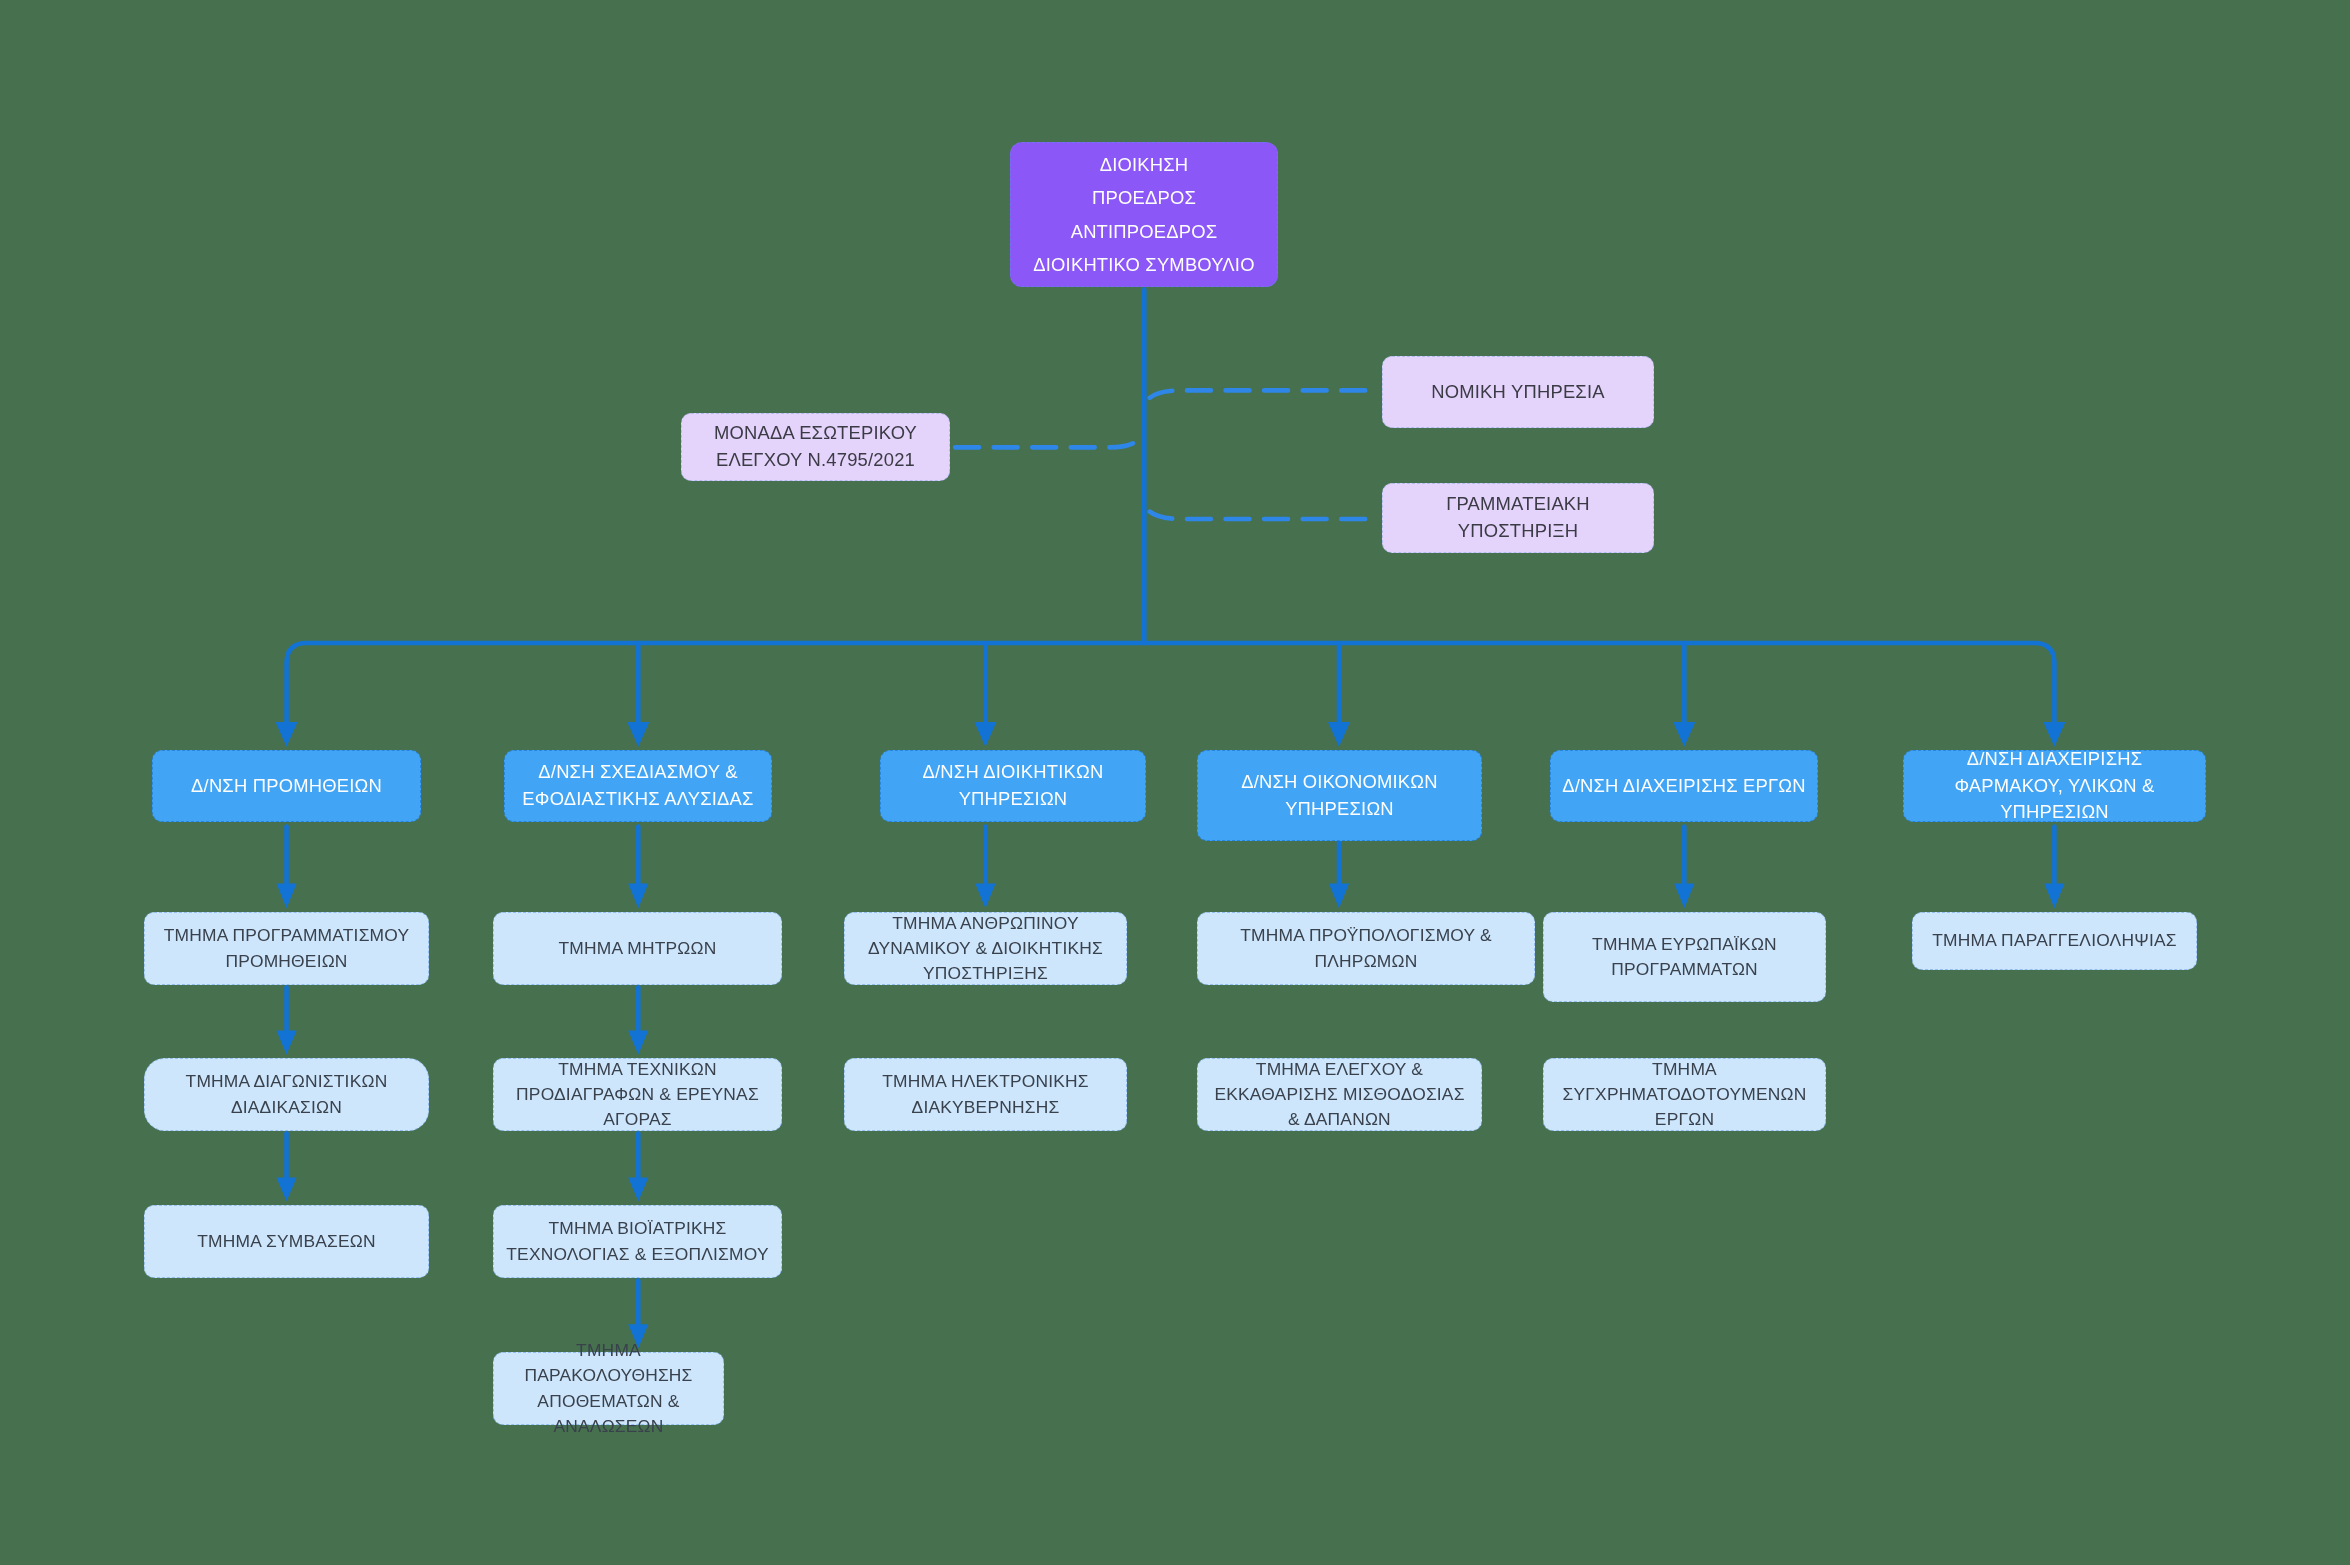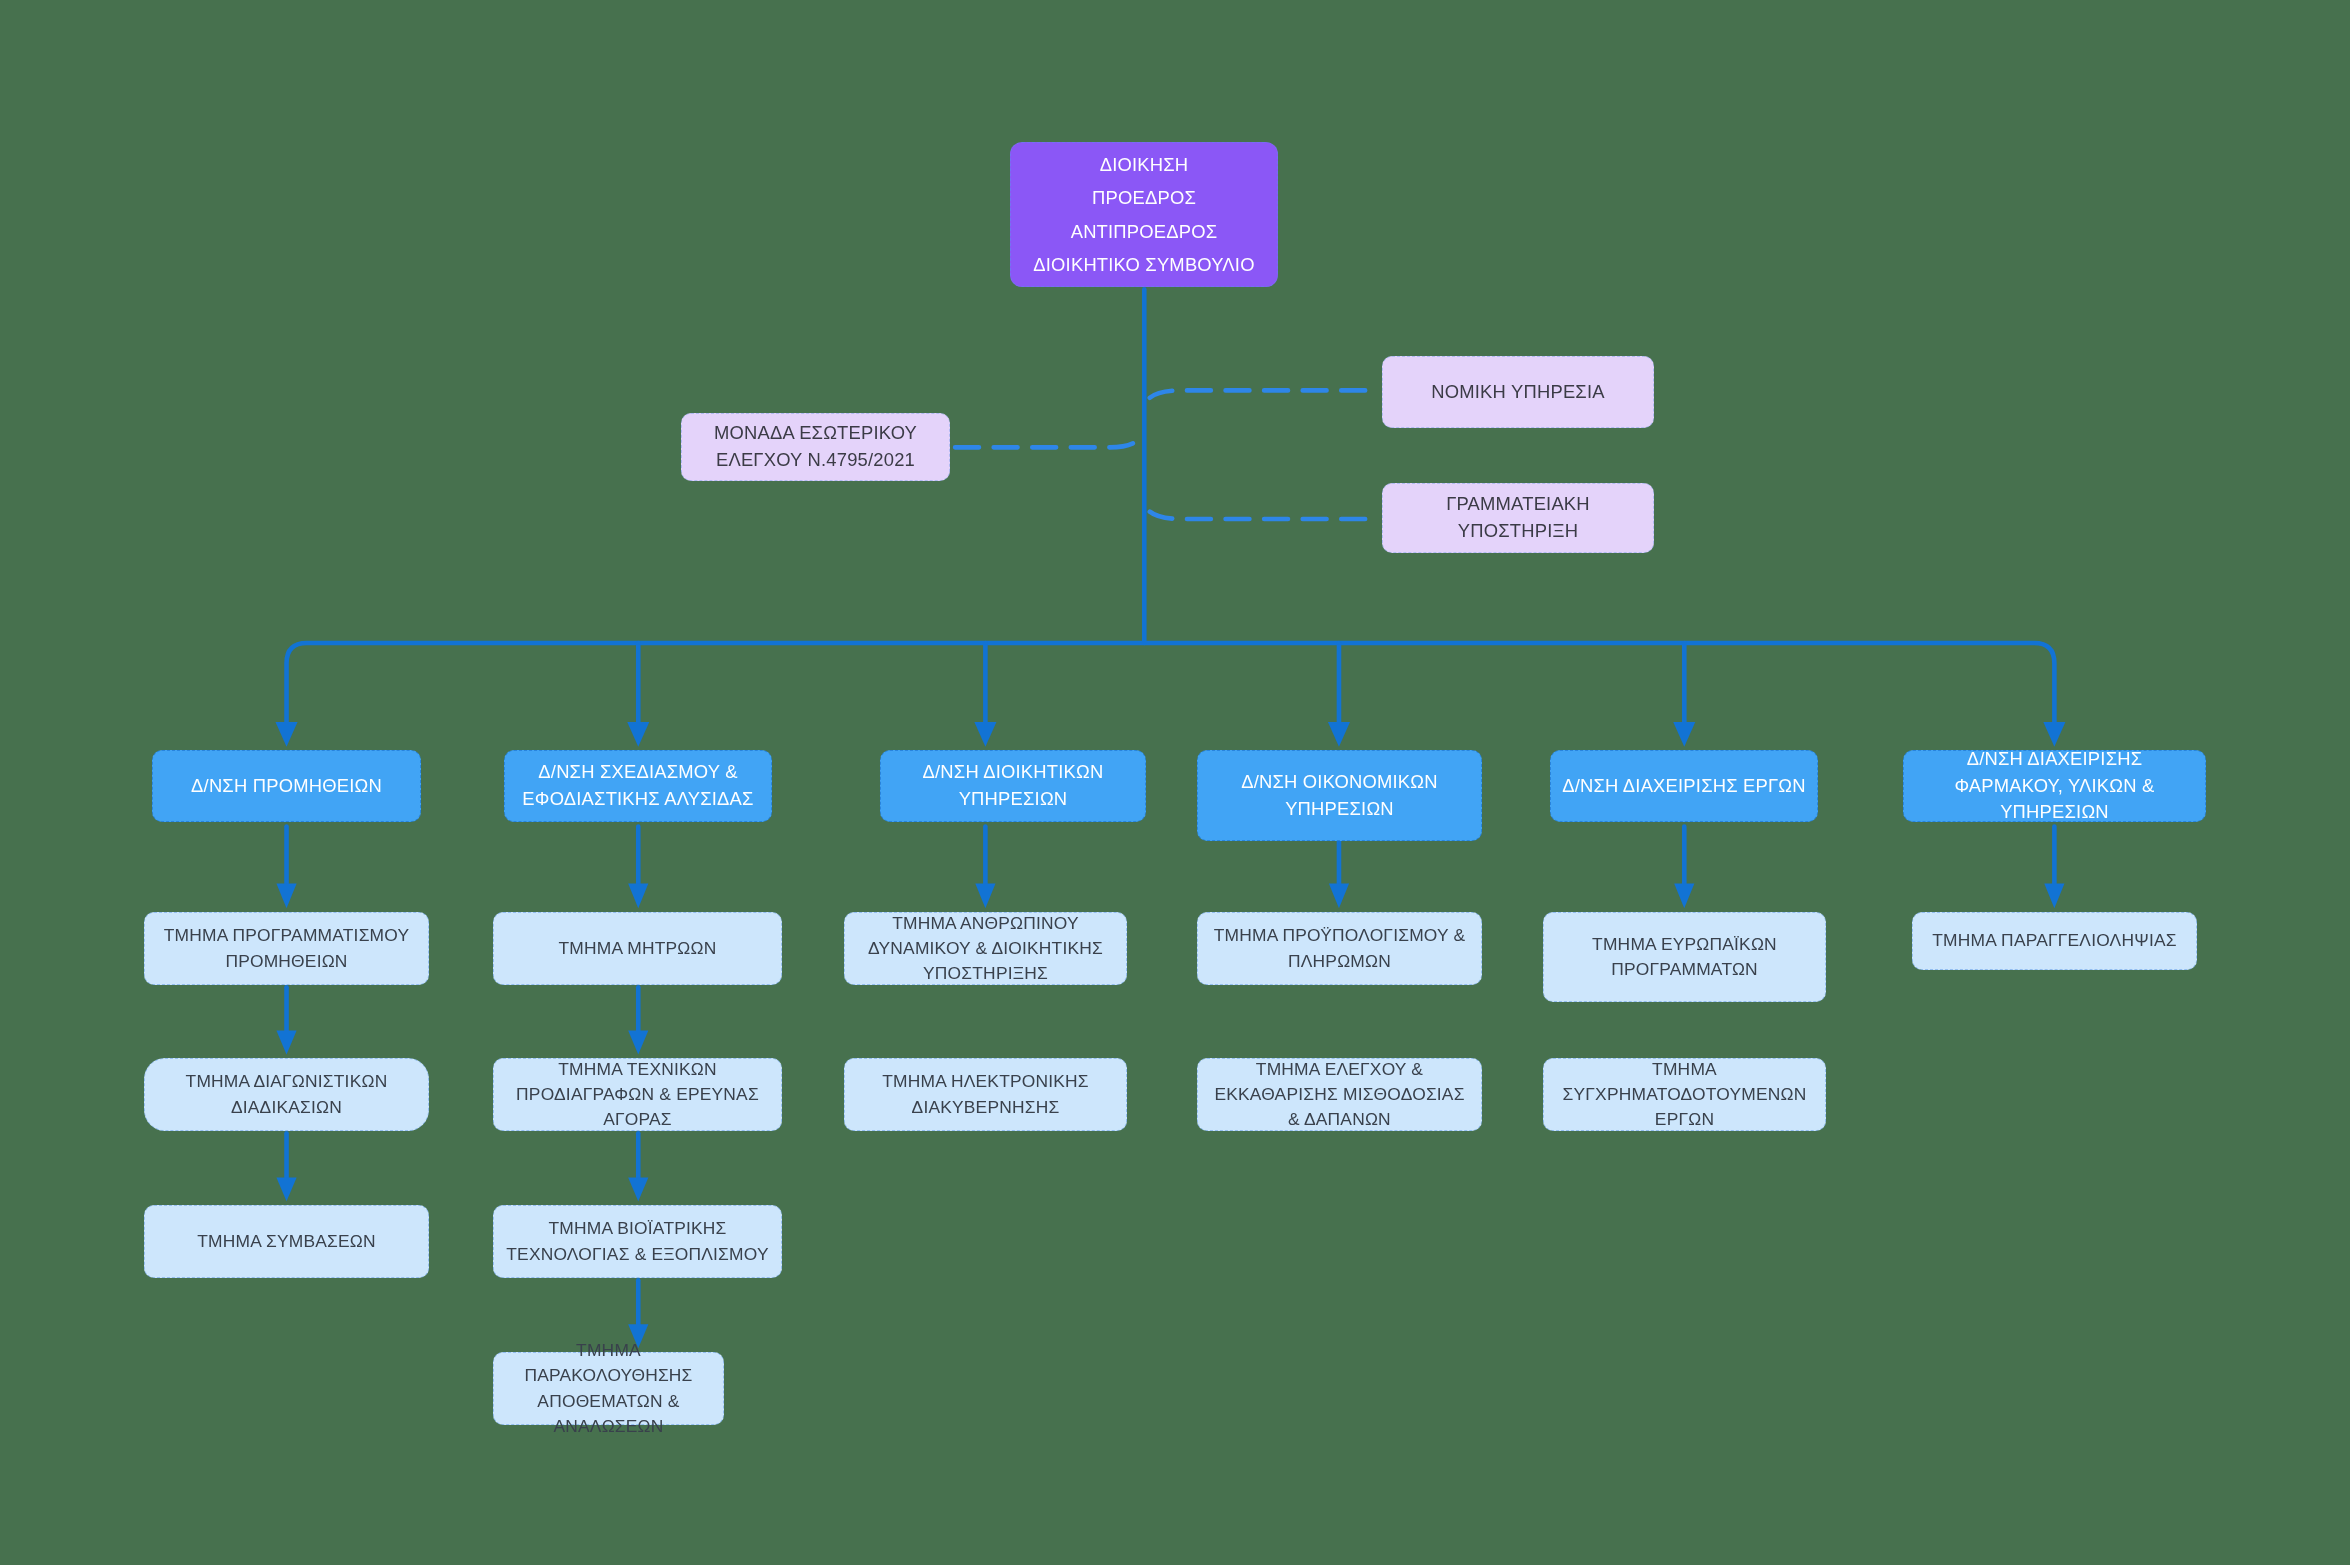--- a/index.html
+++ b/index.html
@@ -152,21 +152,21 @@
     <span>ΤΜΗΜΑ ΠΑΡΑΚΟΛΟΥΘΗΣΗΣ ΑΠΟΘΕΜΑΤΩΝ &amp; ΑΝΑΛΩΣΕΩΝ</span>
   </div>
 
   <div class="node dept" style="left:844px;top:912px;width:283px;height:73px;">
     <span>ΤΜΗΜΑ ΑΝΘΡΩΠΙΝΟΥ ΔΥΝΑΜΙΚΟΥ &amp; ΔΙΟΙΚΗΤΙΚΗΣ ΥΠΟΣΤΗΡΙΞΗΣ</span>
   </div>
   <div class="node dept" style="left:844px;top:1058px;width:283px;height:73px;">
     <span>ΤΜΗΜΑ ΗΛΕΚΤΡΟΝΙΚΗΣ ΔΙΑΚΥΒΕΡΝΗΣΗΣ</span>
   </div>
 
-  <div class="node dept" style="left:1197px;top:912px;width:285px;height:73px;">
+  <div class="node dept" style="left:1197px;top:912px;width:338px;height:73px;">
     <span>ΤΜΗΜΑ ΠΡΟΫΠΟΛΟΓΙΣΜΟΥ &amp; ΠΛΗΡΩΜΩΝ</span>
   </div>
   <div class="node dept" style="left:1197px;top:1058px;width:285px;height:73px;">
     <span>ΤΜΗΜΑ ΕΛΕΓΧΟΥ &amp; ΕΚΚΑΘΑΡΙΣΗΣ ΜΙΣΘΟΔΟΣΙΑΣ &amp; ΔΑΠΑΝΩΝ</span>
   </div>
 
   <div class="node dept" style="left:1543px;top:912px;width:283px;height:90px;">
     <span>ΤΜΗΜΑ ΕΥΡΩΠΑΪΚΩΝ ΠΡΟΓΡΑΜΜΑΤΩΝ</span>
   </div>
   <div class="node dept" style="left:1543px;top:1058px;width:283px;height:73px;">

